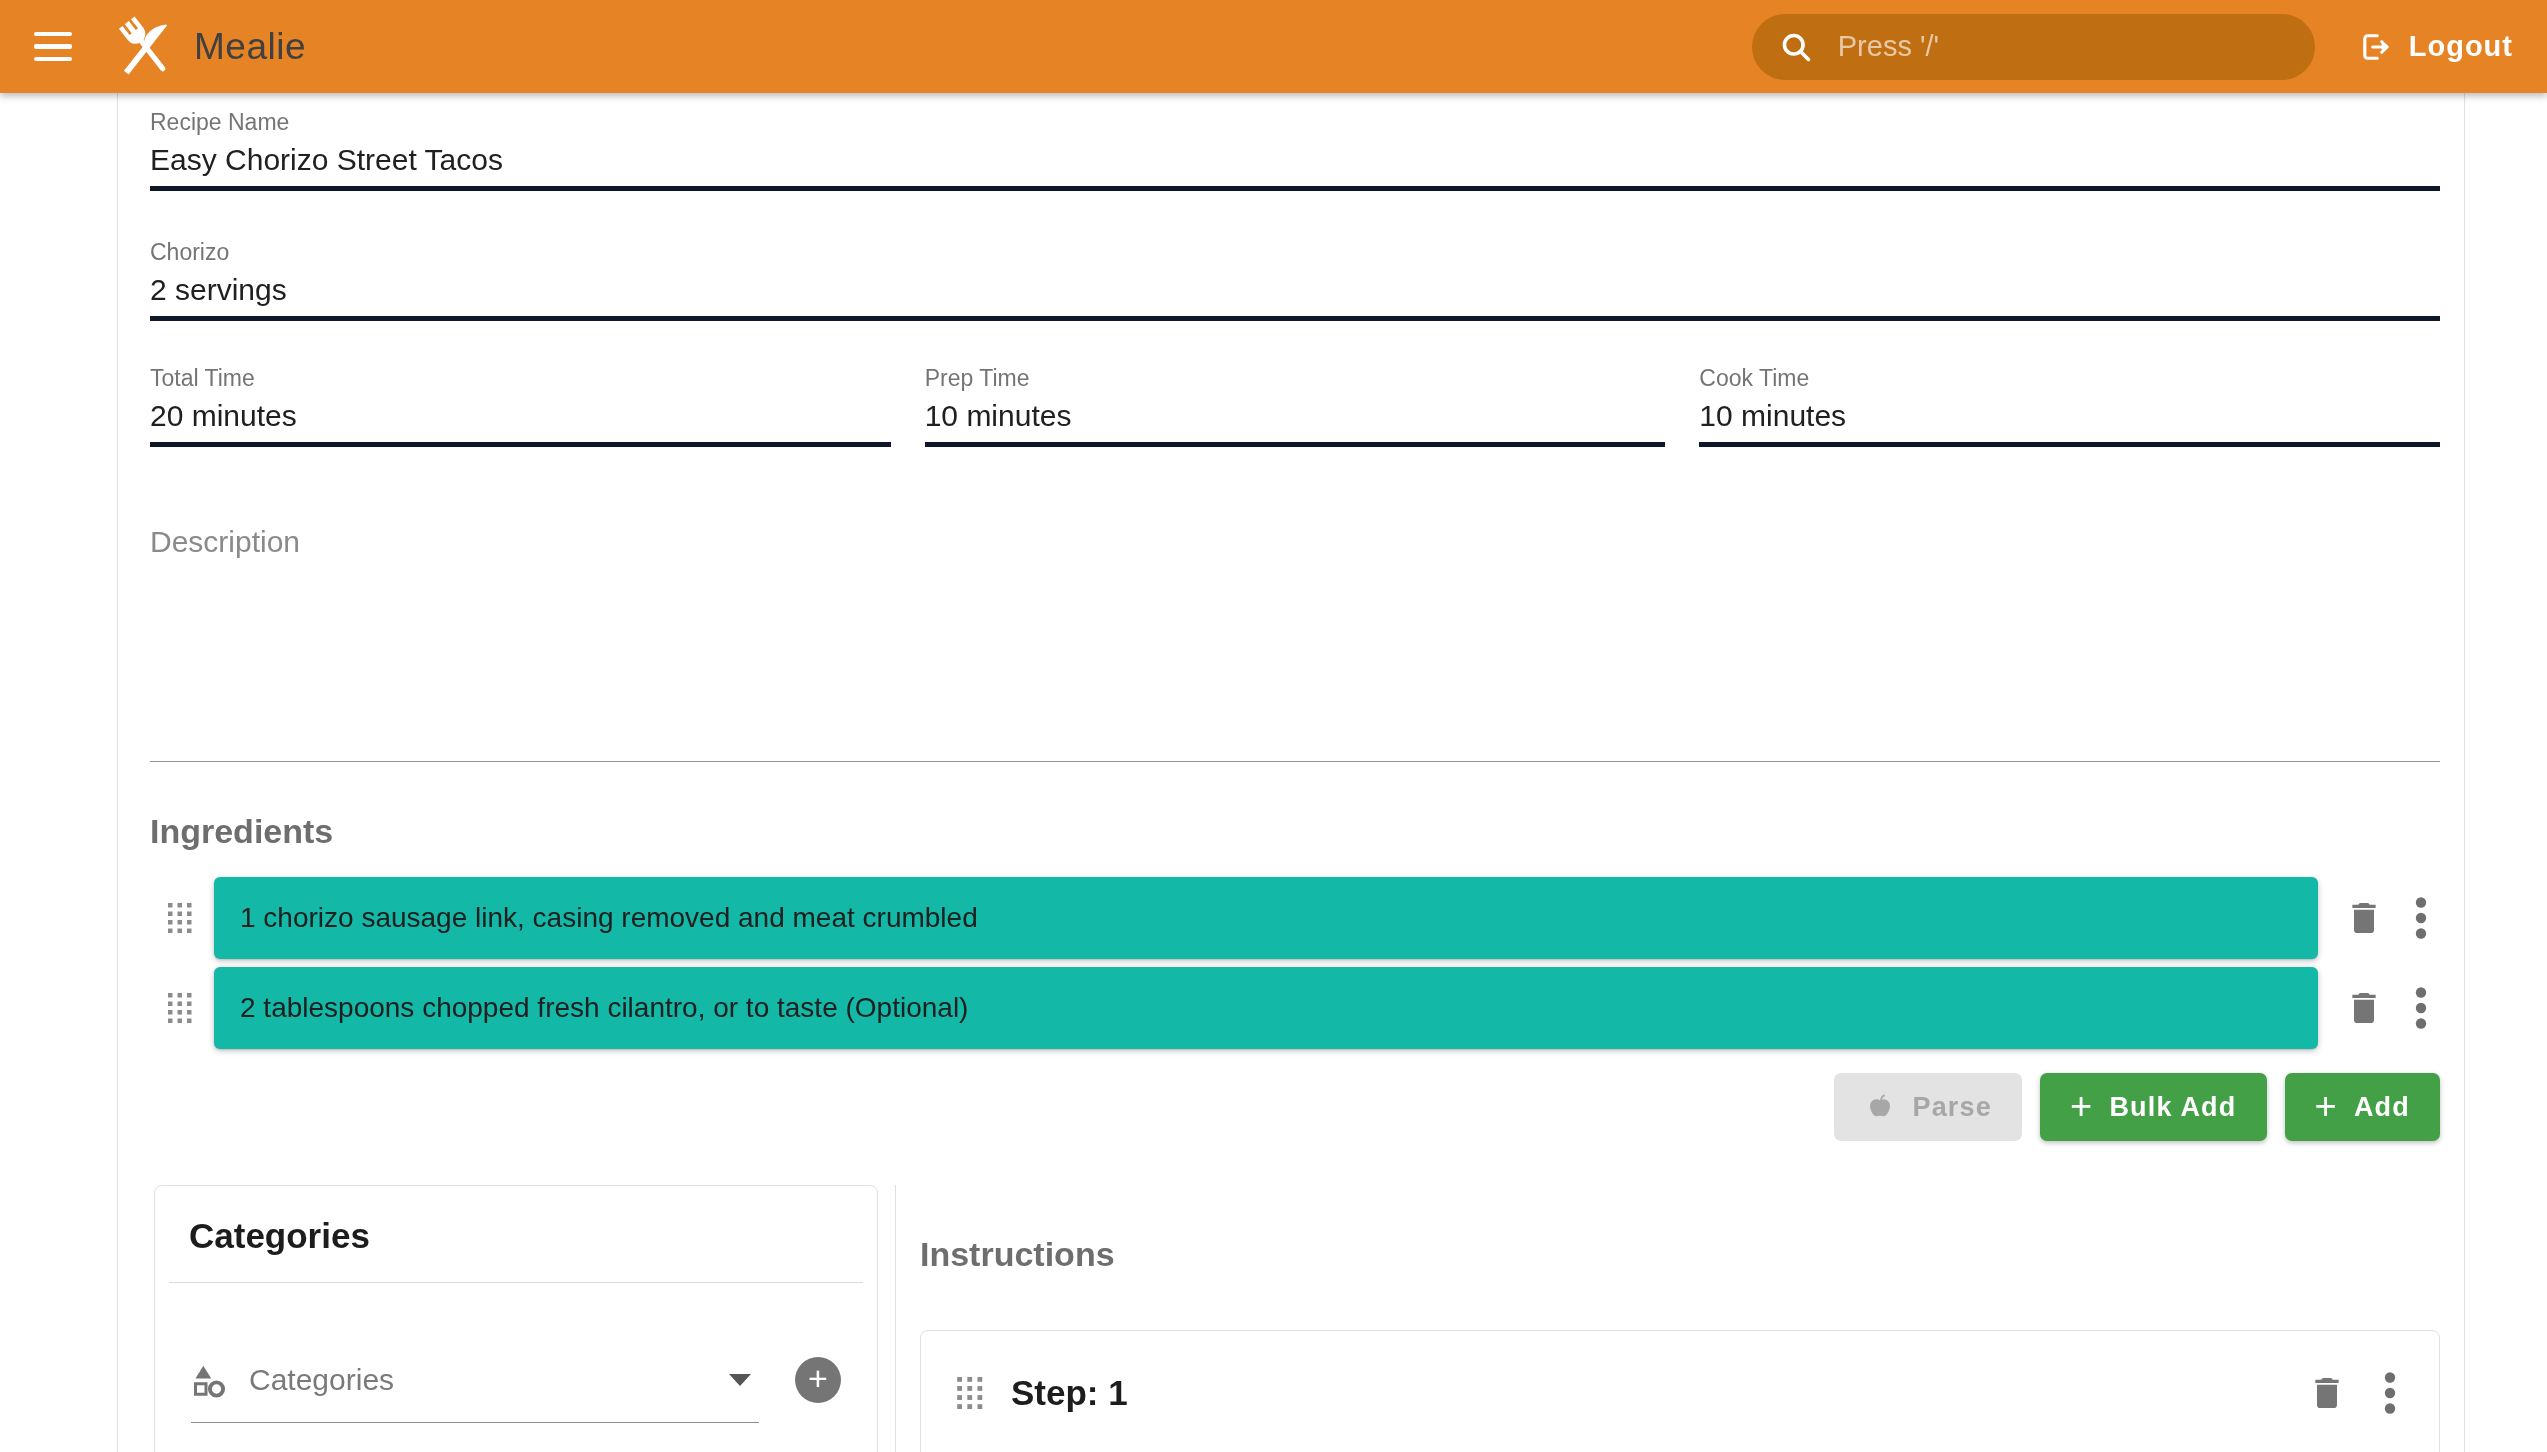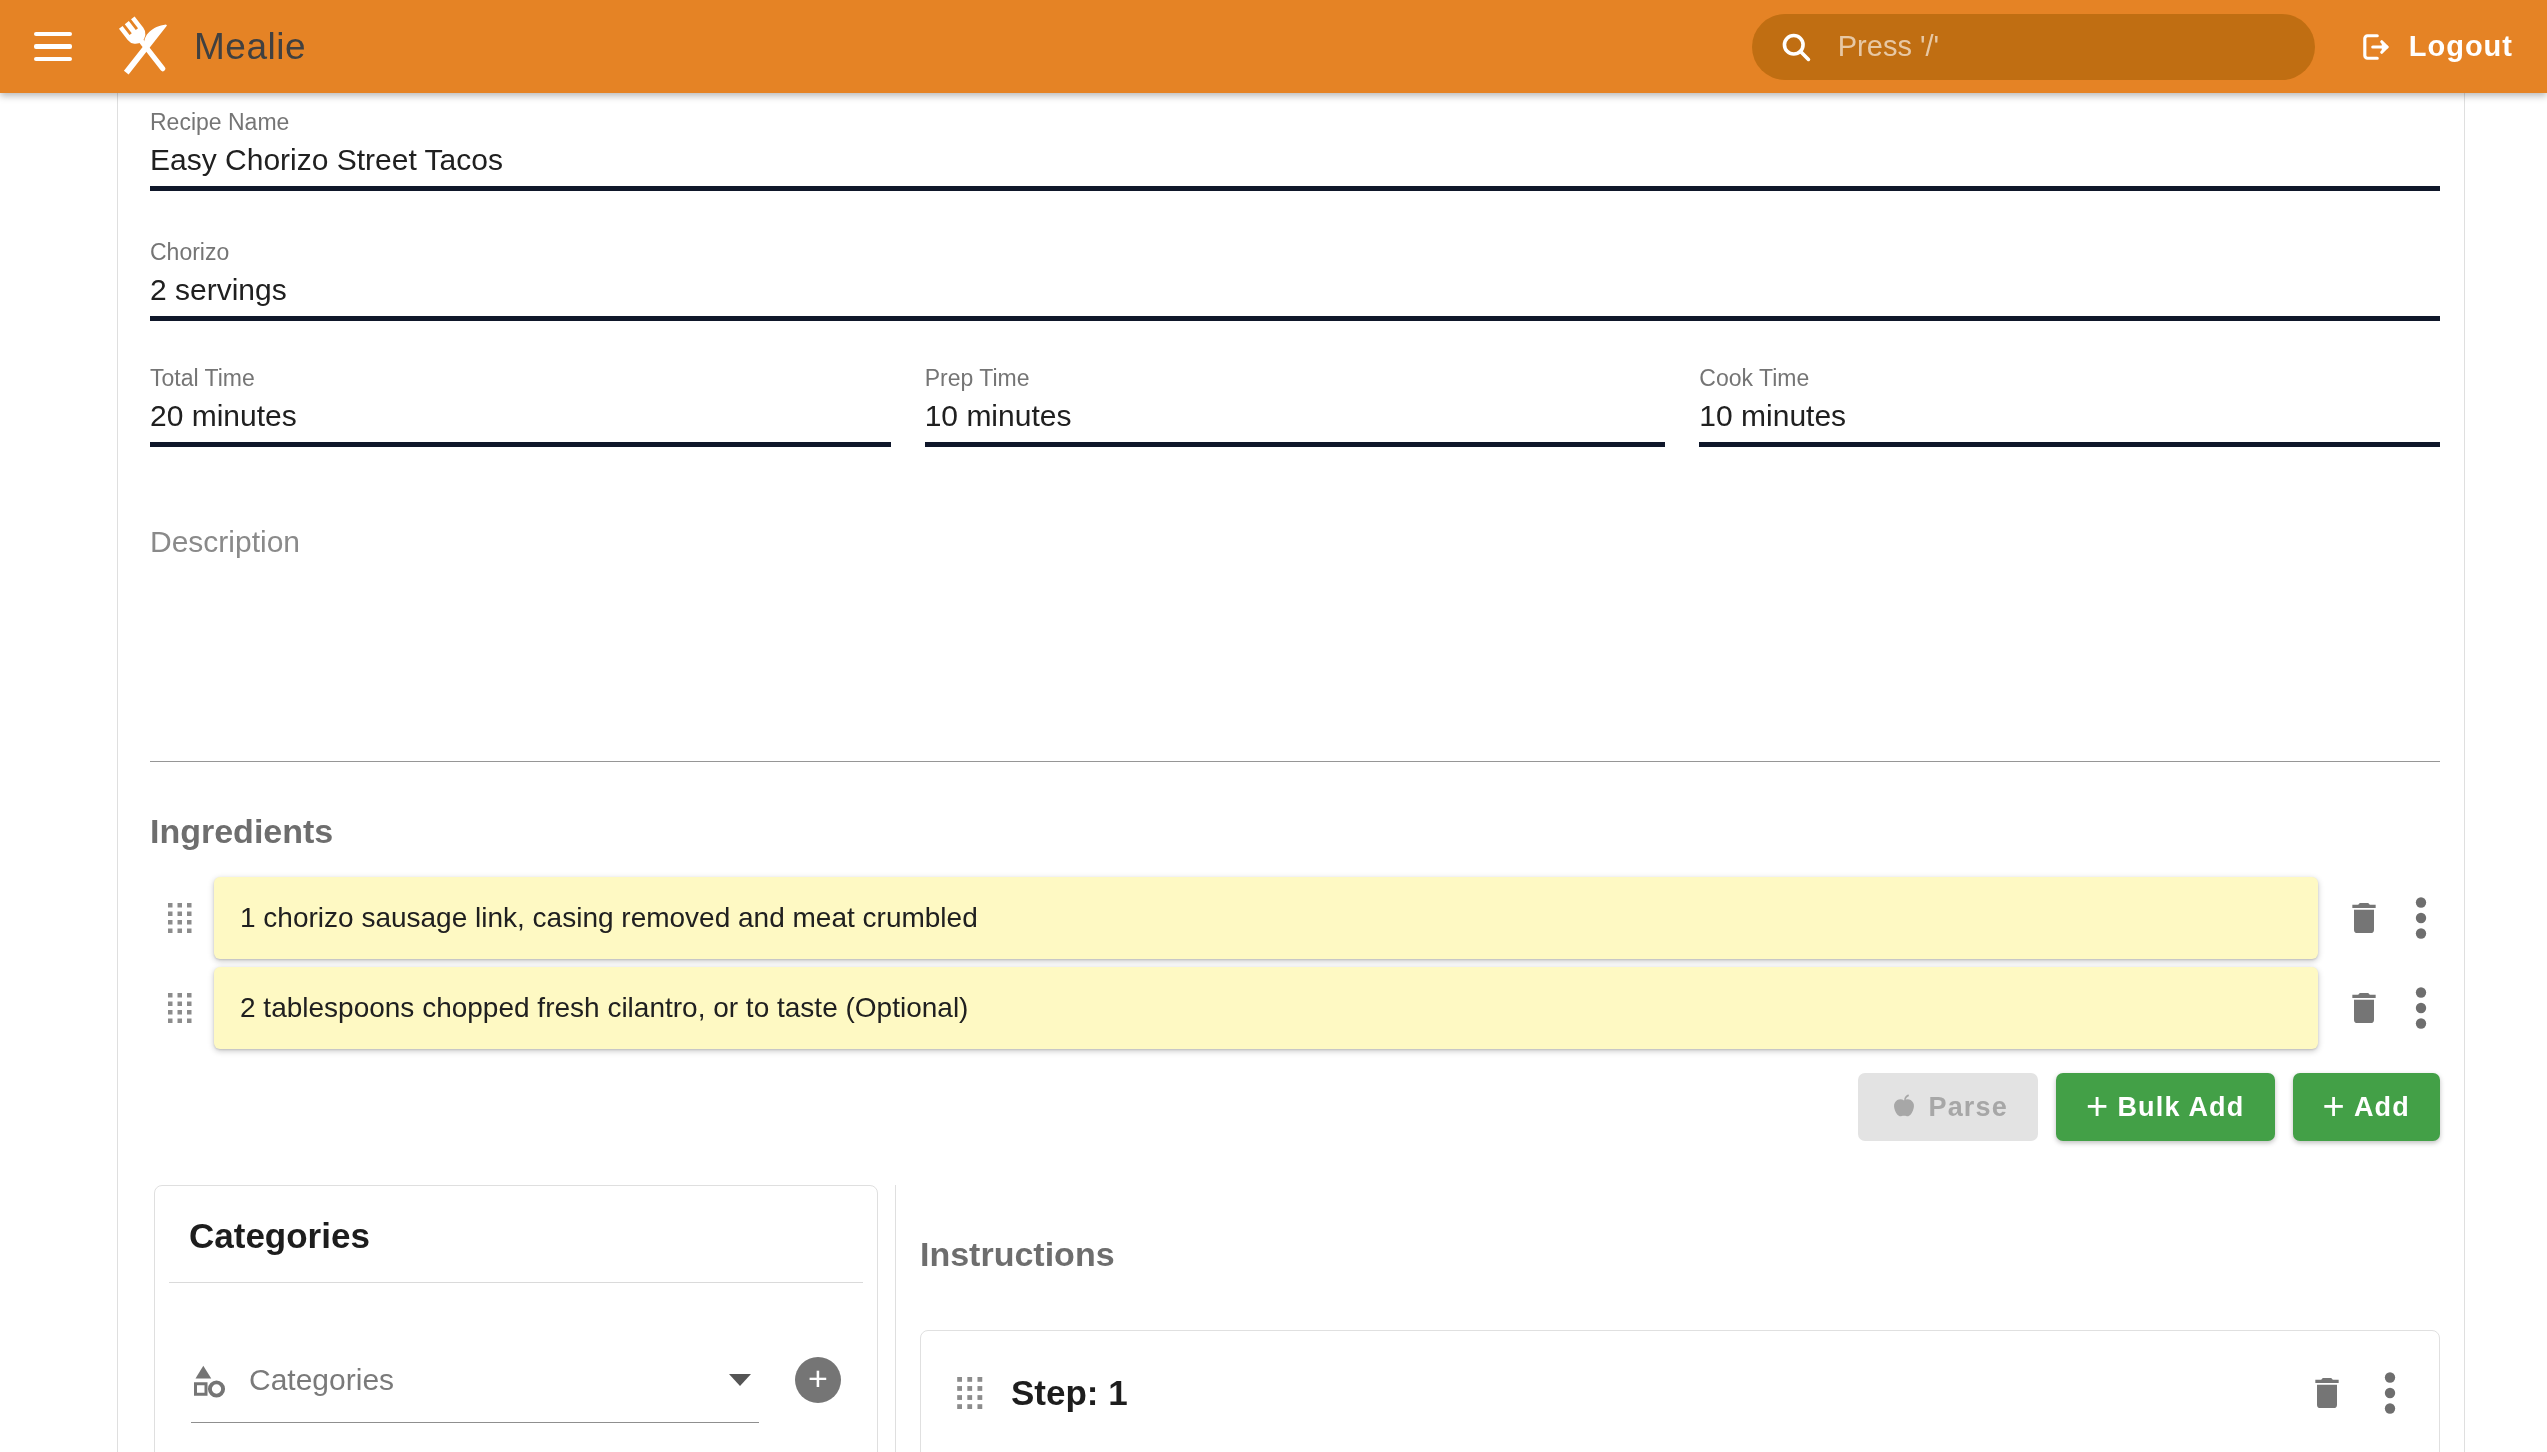--- a/index.html
+++ b/index.html
@@ -47,34 +47,34 @@
     border: none; outline: none; border-bottom: 1px solid #969696; background: transparent;
     font-size: 30px; color: #202020; font-family: "Liberation Sans", sans-serif; }
   .desc-area textarea::placeholder { color: #8A8A8A; }
 
   .section-heading { margin-top: 50px; font-size: 34px; font-weight: 700; color: #6E6E6E; }
 
   
   .ing-list { margin-top: 26px; }
   .ing-row { display: flex; align-items: center; height: 82px; margin-bottom: 8px; }
   .drag-handle { margin-left: 18px; cursor: grab; display: flex; }
-  .ing-card { flex: 1; margin-left: 22px; height: 82px; background: #fef9c3; border-radius: 6px;
+  .ing-card { flex: 1; margin-left: 22px; height: 82px; background: #14b8a6; border-radius: 6px;
     box-shadow: 0 2px 6px rgba(0,0,0,0.22), 0 1px 2px rgba(0,0,0,0.12);
     display: flex; align-items: center; padding: 0 26px; }
   .ing-card input { width: 100%; border: none; outline: none; background: transparent;
     font-size: 28px; color: #202020; font-family: "Liberation Sans", sans-serif; }
   .row-action { border: none; background: transparent; cursor: pointer; display: flex;
     align-items: center; justify-content: center; }
   .trash-btn { margin-left: 26px; }
   .kebab-btn { margin-left: 30px; margin-right: 12px; }
 
   
   .ing-buttons { margin-top: 24px; display: flex; justify-content: flex-end; gap: 18px; }
   .btn { height: 68px; border: none; border-radius: 7px; cursor: pointer;
-    display: inline-flex; align-items: center; justify-content: center; gap: 8px;
+    display: inline-flex; align-items: center; justify-content: center; gap: 16px;
     padding: 0 30px; font-size: 27px; font-weight: 700; letter-spacing: 1.2px;
     font-family: "Liberation Sans", sans-serif; }
   .btn-disabled { background: #E3E3E3; color: #A7A7A7; cursor: default; }
   .btn-green { background: #43A047; color: #fff; box-shadow: 0 2px 5px rgba(0,0,0,0.25); }
   .btn .plus { font-size: 38px; font-weight: 400; line-height: 1; margin-top: -3px; }
 
   
   .lower { margin-top: 44px; display: flex; align-items: stretch; min-height: 328px; }
   .left-col { width: 724px; margin-left: 4px; }
   .cat-card { border: 1px solid #DFDFDF; border-radius: 8px; background: #fff; height: 100%; }

